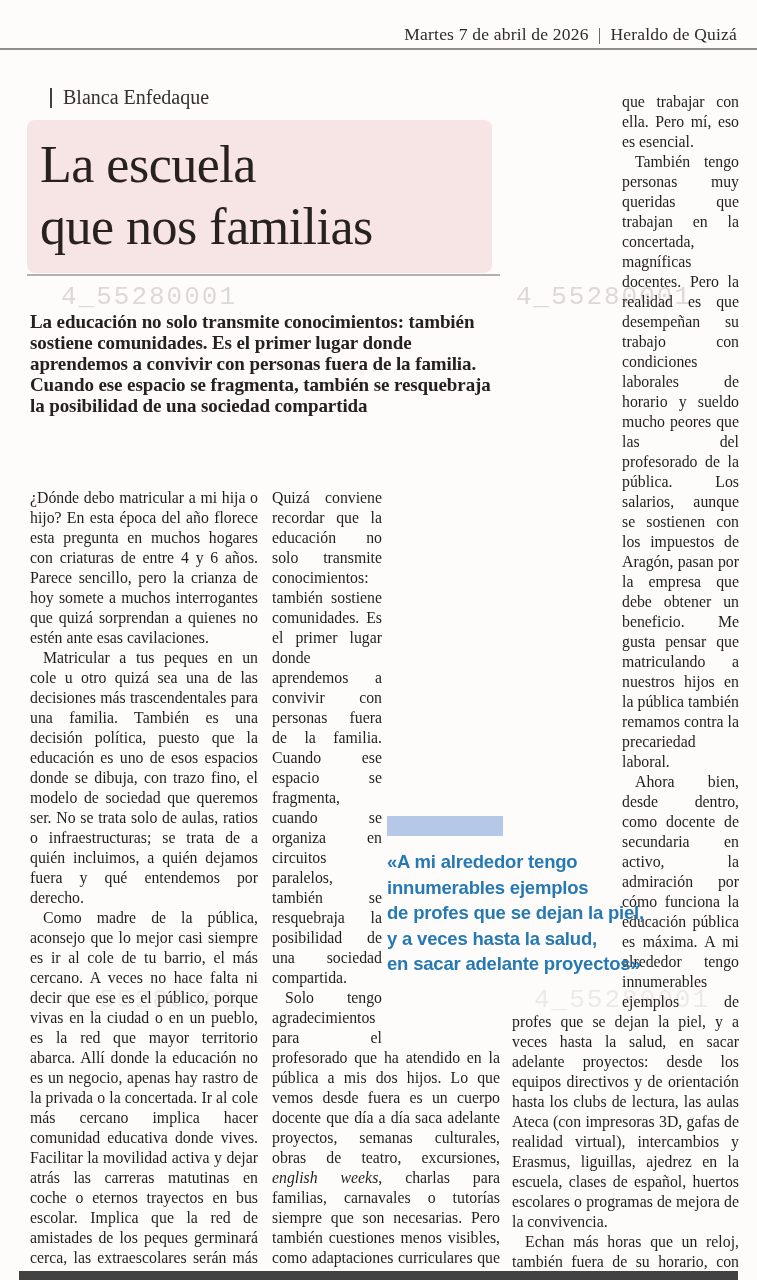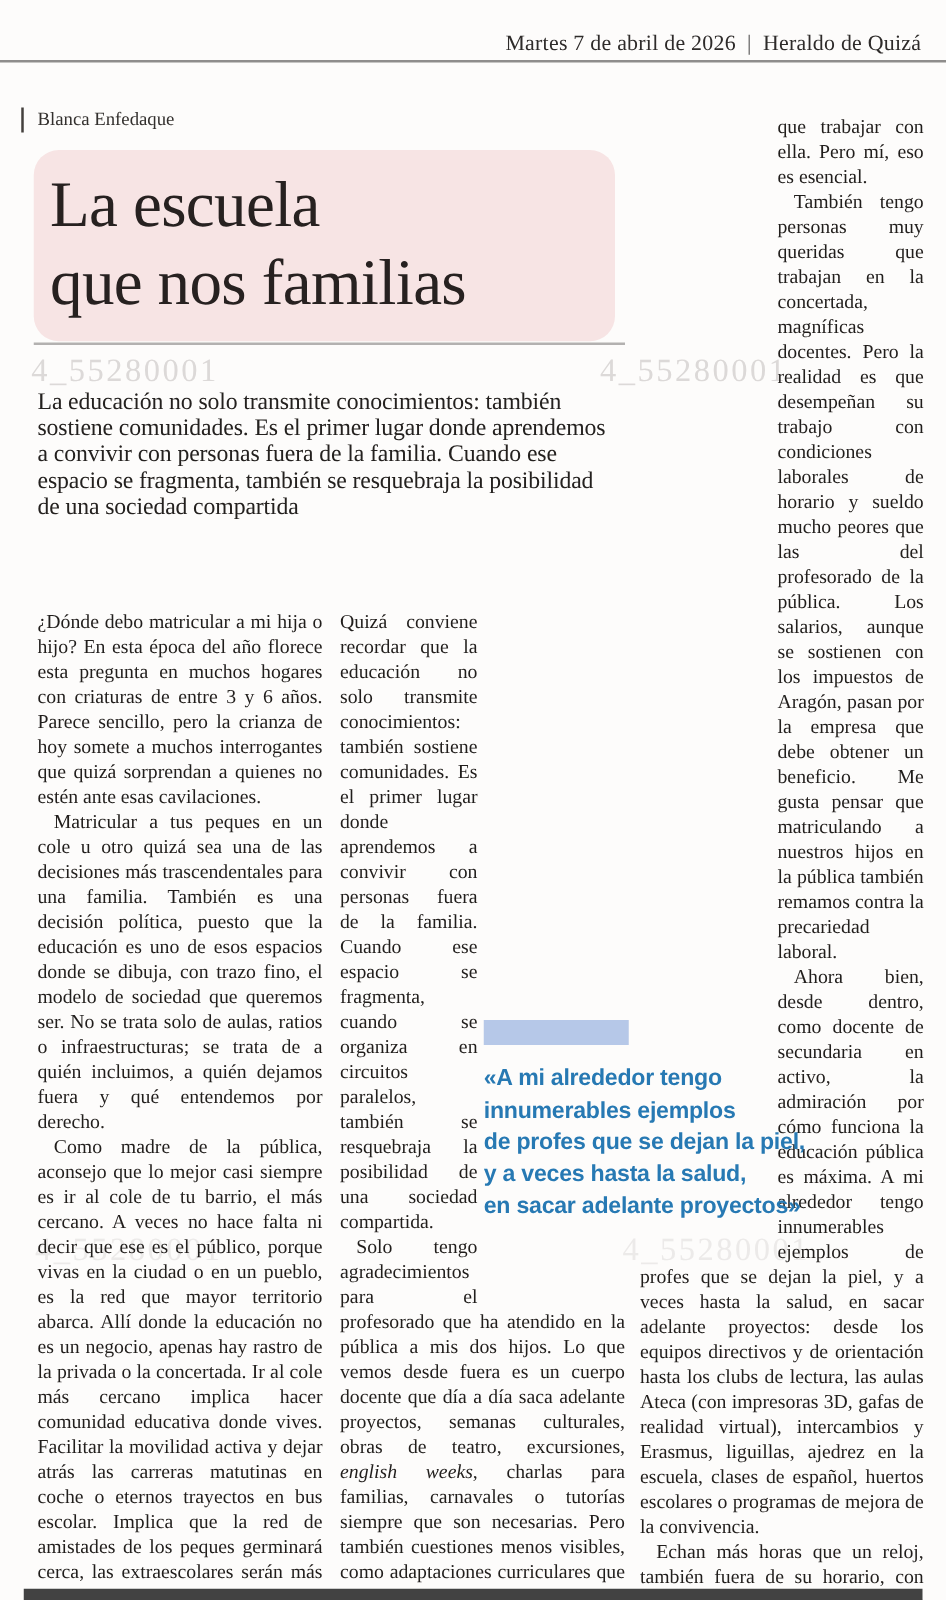--- a/index.html
+++ b/index.html
@@ -7,41 +7,41 @@
        font-family:"Liberation Serif", serif;color:#211e1c;}
   .page{position:absolute;inset:0;}
 
   
   .masthead{position:absolute;top:24px;right:20px;font-size:17.5px;color:#2e2b2a;
             letter-spacing:.2px;}
   .masthead .sep{margin:0 9px;color:#555;}
   .rule-top{position:absolute;top:48px;left:0;width:757px;height:2px;background:#8f8d8c;}
 
   
-  .byline{position:absolute;top:86px;left:17px;font-size:15px;color:#33302e;display:flex;align-items:center;}
+  .byline{position:absolute;top:86px;left:50px;font-size:20px;color:#33302e;display:flex;align-items:center;}
   .byline-bar{display:inline-block;width:2px;height:20px;background:#44403e;margin-right:11px;}
 
   
   .headline{position:absolute;top:120px;left:27px;width:465px;height:153px;margin:0;
-            background:#f7e4e4;border-radius:20px;box-sizing:border-box;padding:14px 0 0 13px;
+            background:#f7e4e4;border-radius:8px;box-sizing:border-box;padding:14px 0 0 13px;
             font-size:52px;line-height:62px;font-weight:400;color:#272120;letter-spacing:-.5px;}
   .headline span{display:block;}
   .rule-headline{position:absolute;top:274px;left:27px;width:473px;height:2px;background:#b3b1b0;}
 
   
-  .watermark{position:absolute;font-family:Liberation Serif, serif;font-size:26px;
-             letter-spacing:2px;color:#dcd9d8;white-space:nowrap;}
+  .watermark{position:absolute;font-family:Liberation Mono, monospace;font-size:26px;
+             letter-spacing:2px;color:#dcd9d8;white-space:nowrap;margin-left:36px;}
   .wm-1{top:282px;left:25px;}
   .wm-2{top:282px;left:480px;}
   .wm-3{top:985px;left:28px;color:#eceae9;}
   .wm-4{top:985px;left:498px;color:#eceae9;}
 
   
   .lede{position:absolute;top:311px;left:30px;width:462px;margin:0;
-        font-size:19px;line-height:21px;font-weight:400;color:#24211f;letter-spacing:-.1px;}
+        font-size:19px;line-height:21px;font-weight:700;color:#24211f;letter-spacing:-.1px;}
 
   
   .col{position:absolute;font-size:15.8px;line-height:20px;text-align:justify;
        hyphens:auto;-webkit-hyphens:auto;color:#211e1c;}
   .col p{margin:0;text-indent:13px;}
   .col p.noindent{text-indent:0;}
   .col i{}
   .col1{left:30px;top:488px;width:228px;}
   .col2{left:272px;top:488px;width:228px;}
   .col3{left:512px;top:92px;width:227px;}
@@ -82,21 +82,21 @@
   <div class="rule-headline"></div>
 
   <div class="watermark wm-1">4_55280001</div>
   <div class="watermark wm-2">4_55280001</div>
   <div class="watermark wm-3">4_55280001</div>
   <div class="watermark wm-4">4_55280001</div>
 
   <p class="lede">La educación no solo transmite conocimientos: también sostiene comunidades. Es el primer lugar donde aprendemos a convivir con personas fuera de la familia. Cuando ese espacio se fragmenta, también se resquebraja la posibilidad de una sociedad compartida</p>
 
   <div class="col col1">
-    <p class="noindent">¿Dónde debo matricular a mi hija o hijo? En esta época del año florece esta pregunta en muchos hogares con criaturas de entre 3 y 6 años. Parece sencillo, pero la crianza de hoy somete a muchos interrogantes que quizá sorprendan a quienes no estén ante esas cavilaciones.</p>
+    <p class="noindent">¿Dónde debo matricular a mi hija o hijo? En esta época del año florece esta pregunta en muchos hogares con criaturas de entre 4 y 6 años. Parece sencillo, pero la crianza de hoy somete a muchos interrogantes que quizá sorprendan a quienes no estén ante esas cavilaciones.</p>
     <p>Matricular a tus peques en un cole u otro quizá sea una de las decisiones más trascendentales para una familia. También es una decisión política, puesto que la educación es uno de esos espacios donde se dibuja, con trazo fino, el modelo de sociedad que queremos ser. No se trata solo de aulas, ratios o infraestructuras; se trata de a quién incluimos, a quién dejamos fuera y qué entendemos por derecho.</p>
     <p>
       <span>Como madre de la pública, aconsejo que lo mejor casi siempre es ir al cole de tu barrio, el más cercano. A veces no hace falta ni decir que ese es el público, porque vivas en la ciudad o en un pueblo, es la red que mayor territorio abarca. Allí donde la educación no es un negocio, apenas hay rastro de la privada o la concertada. Ir al cole más cercano implica hacer comunidad educativa donde vives. Facilitar la movilidad activa y dejar atrás las carreras matutinas en coche o eternos trayectos en bus escolar. Implica que la red de amistades de los peques germinará cerca, las extraescolares serán más próximas y el </span><i>tetris</i><span> de horarios familiares estará más relajado.</span>
     </p>
   </div>
 
   <div class="col col2">
     <span class="spacer-r"></span>
     <p class="noindent">Quizá conviene recordar que la educación no solo transmite conocimientos: también sostiene comunidades. Es el primer lugar donde aprendemos a convivir con personas fuera de la familia. Cuando ese espacio se fragmenta, cuando se organiza en circuitos paralelos, también se resquebraja la posibilidad de una sociedad compartida.</p>
     <p>

